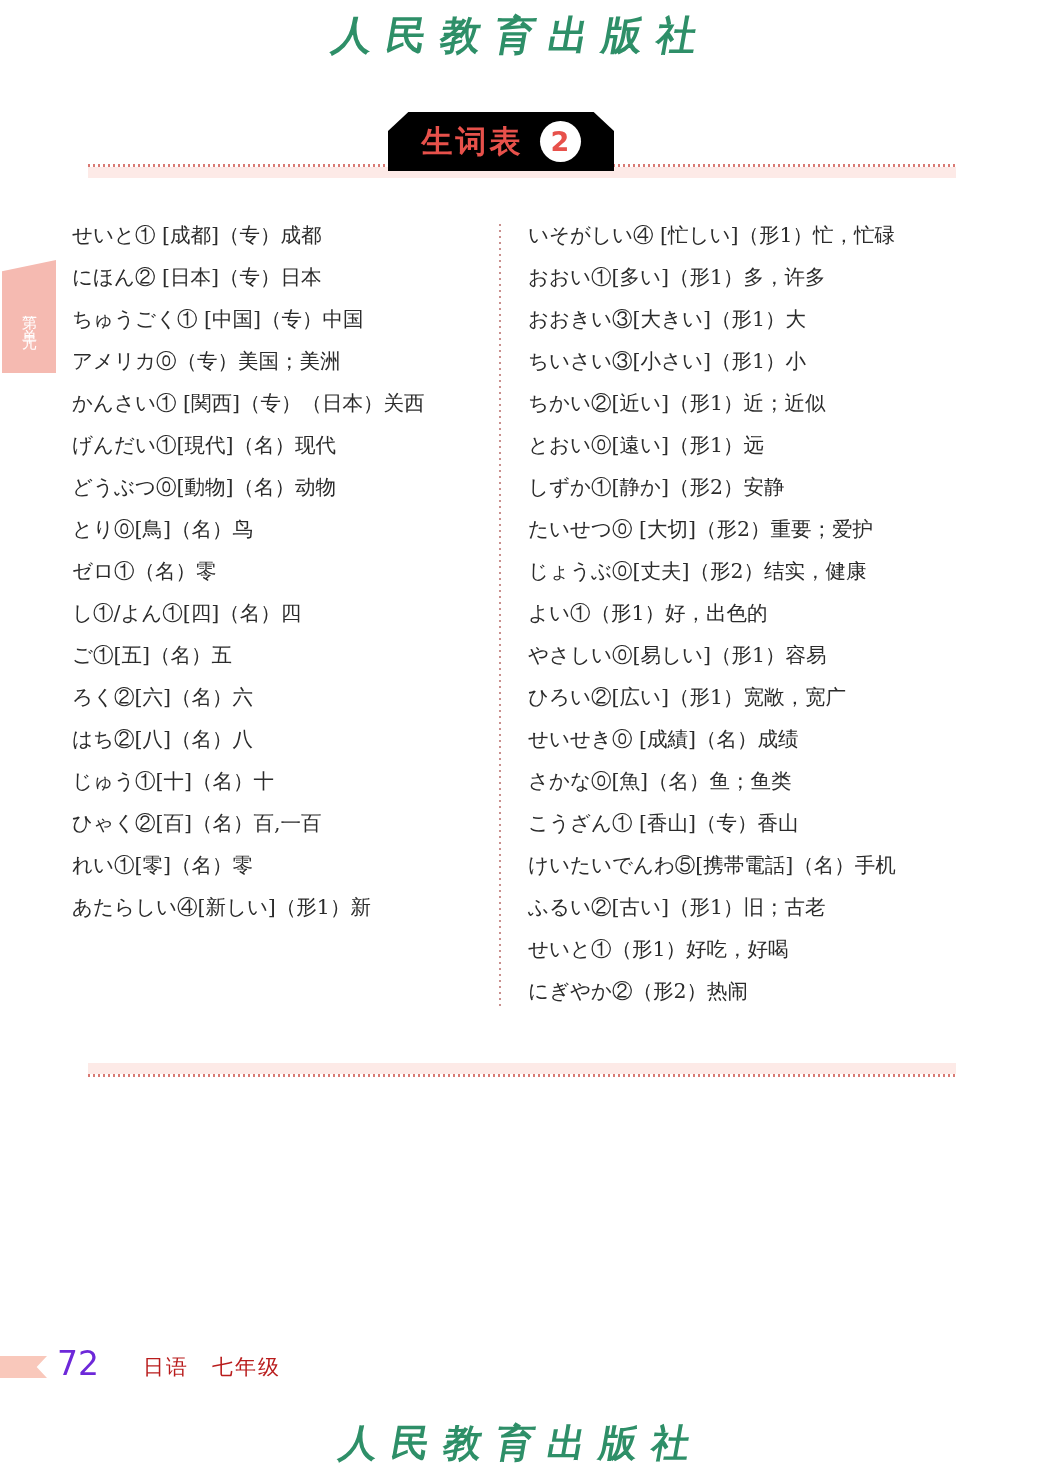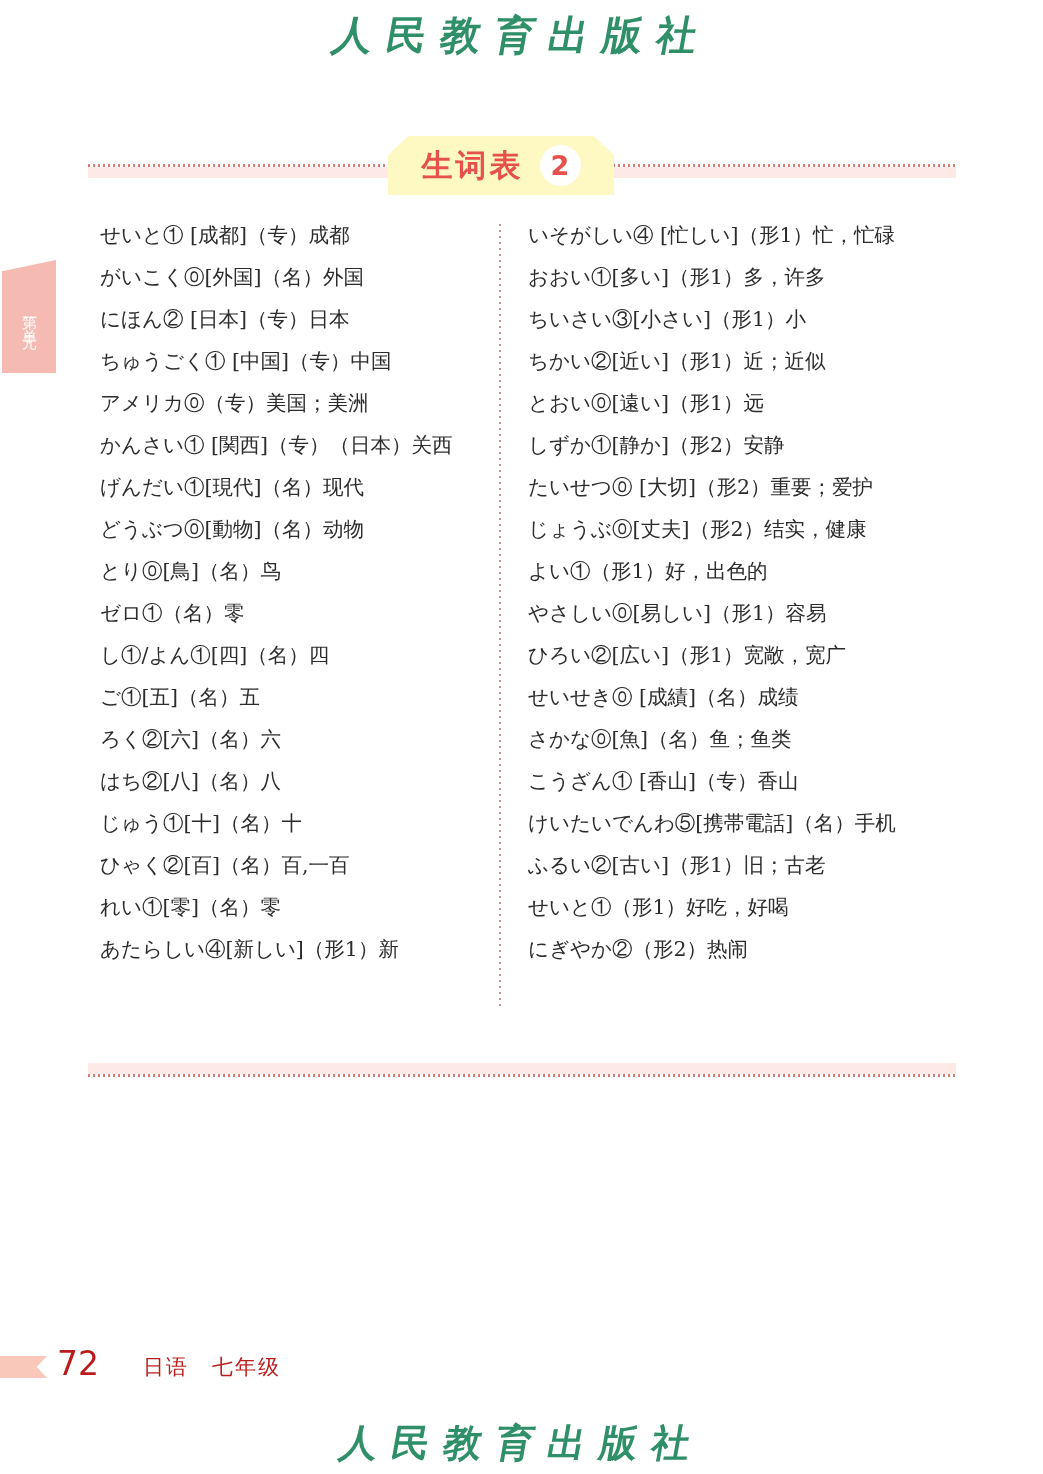--- a/index.html
+++ b/index.html
@@ -23,22 +23,22 @@
   .rule { position:absolute; left:88px; width:868px; }
   .rule-top { top:164px; }
   .rule-bottom { top:1063px; }
   .rule .dots {
     height:3px;
     background-image:repeating-linear-gradient(90deg,#d97a74 0 2px,transparent 2px 5px);
   }
   .rule .band { height:11px; background:#fdeae7; }
 
   .badge {
-    position:absolute; left:388px; top:136px; width:226px; height:59px;
-    background:#fef9c3;
+    position:absolute; left:388px; top:112px; width:226px; height:59px;
+    background:#000000;
     clip-path:polygon(9% 0, 91% 0, 100% 32%, 100% 100%, 0 100%, 0 32%);
     display:flex; align-items:center; justify-content:center; gap:16px;
   }
   .badge-label {
     color:#e7514b; font-size:31px; font-weight:bold; letter-spacing:3px;
     font-family:"DejaVu Sans","Liberation Sans",sans-serif;
   }
   .badge-circle {
     width:41px; height:41px; border-radius:50%; background:#ffffff;
     color:#e7514b; font-size:27px; font-weight:bold;
@@ -52,38 +52,38 @@
     background:#f5bab1; clip-path:polygon(0 10%, 100% 0, 100% 100%, 0 100%);
     display:flex; align-items:center; justify-content:center;
   }
   .unit-tab span {
     writing-mode:vertical-rl; color:#ffffff; font-size:15px; letter-spacing:7px;
     font-family:"DejaVu Sans","Liberation Sans",sans-serif;
   }
 
   
   .vocab-col { position:absolute; top:214px; }
-  .vocab-col.left  { left:100px;  width:405px; }
+  .vocab-col.left  { left:72px;  width:405px; }
   .vocab-col.right { left:528px; width:428px; }
   .vocab-row {
     height:42px; display:flex; align-items:center;
     font-size:20.5px; color:#2b2b2b; white-space:nowrap;
   }
   .col-sep {
     position:absolute; left:499px; top:224px; width:2px; height:782px;
     background-image:repeating-linear-gradient(180deg,#c98f8d 0 2px,transparent 2px 6px);
   }
 
   
   .footer-ribbon {
     position:absolute; left:0; top:1356px; width:47px; height:22px;
     background:#f9c8bb; clip-path:polygon(0 0,100% 0,78% 50%,100% 100%,0 100%);
   }
   .page-number {
-    position:absolute; left:57px; top:1344px; font-size:33px; color:#b91c1c;
+    position:absolute; left:57px; top:1344px; font-size:33px; color:#6d28d9;
     font-family:"DejaVu Sans","Liberation Sans",sans-serif;
   }
   .book-label {
     position:absolute; left:143px; top:1353px; font-size:21px; color:#b91c1c;
     letter-spacing:2px;
   }
 </style>
 </head>
 <body>
 
@@ -102,21 +102,20 @@
     <span class="badge-label">生词表</span>
     <span class="badge-circle">2</span>
   </div>
 
   <div class="unit-tab">
     <span>第一单元</span>
   </div>
 
   <div class="vocab-col left">
     <div class="vocab-row">せいと① [成都]（专）成都</div>
-    <div class="vocab-row">がいこく⓪[外国]（名）外国</div>
     <div class="vocab-row">にほん② [日本]（专）日本</div>
     <div class="vocab-row">ちゅうごく① [中国]（专）中国</div>
     <div class="vocab-row">アメリカ⓪（专）美国；美洲</div>
     <div class="vocab-row">かんさい① [関西]（专）（日本）关西</div>
     <div class="vocab-row">げんだい①[現代]（名）现代</div>
     <div class="vocab-row">どうぶつ⓪[動物]（名）动物</div>
     <div class="vocab-row">とり⓪[鳥]（名）鸟</div>
     <div class="vocab-row">ゼロ①（名）零</div>
     <div class="vocab-row">し①/よん①[四]（名）四</div>
     <div class="vocab-row">ご①[五]（名）五</div>
@@ -126,20 +125,21 @@
     <div class="vocab-row">ひゃく②[百]（名）百,一百</div>
     <div class="vocab-row">れい①[零]（名）零</div>
     <div class="vocab-row">あたらしい④[新しい]（形1）新</div>
   </div>
 
   <div class="col-sep"></div>
 
   <div class="vocab-col right">
     <div class="vocab-row">いそがしい④ [忙しい]（形1）忙，忙碌</div>
     <div class="vocab-row">おおい①[多い]（形1）多，许多</div>
+    <div class="vocab-row">おおきい③[大きい]（形1）大</div>
     <div class="vocab-row">ちいさい③[小さい]（形1）小</div>
     <div class="vocab-row">ちかい②[近い]（形1）近；近似</div>
     <div class="vocab-row">とおい⓪[遠い]（形1）远</div>
     <div class="vocab-row">しずか①[静か]（形2）安静</div>
     <div class="vocab-row">たいせつ⓪ [大切]（形2）重要；爱护</div>
     <div class="vocab-row">じょうぶ⓪[丈夫]（形2）结实，健康</div>
     <div class="vocab-row">よい①（形1）好，出色的</div>
     <div class="vocab-row">やさしい⓪[易しい]（形1）容易</div>
     <div class="vocab-row">ひろい②[広い]（形1）宽敞，宽广</div>
     <div class="vocab-row">せいせき⓪ [成績]（名）成绩</div>

